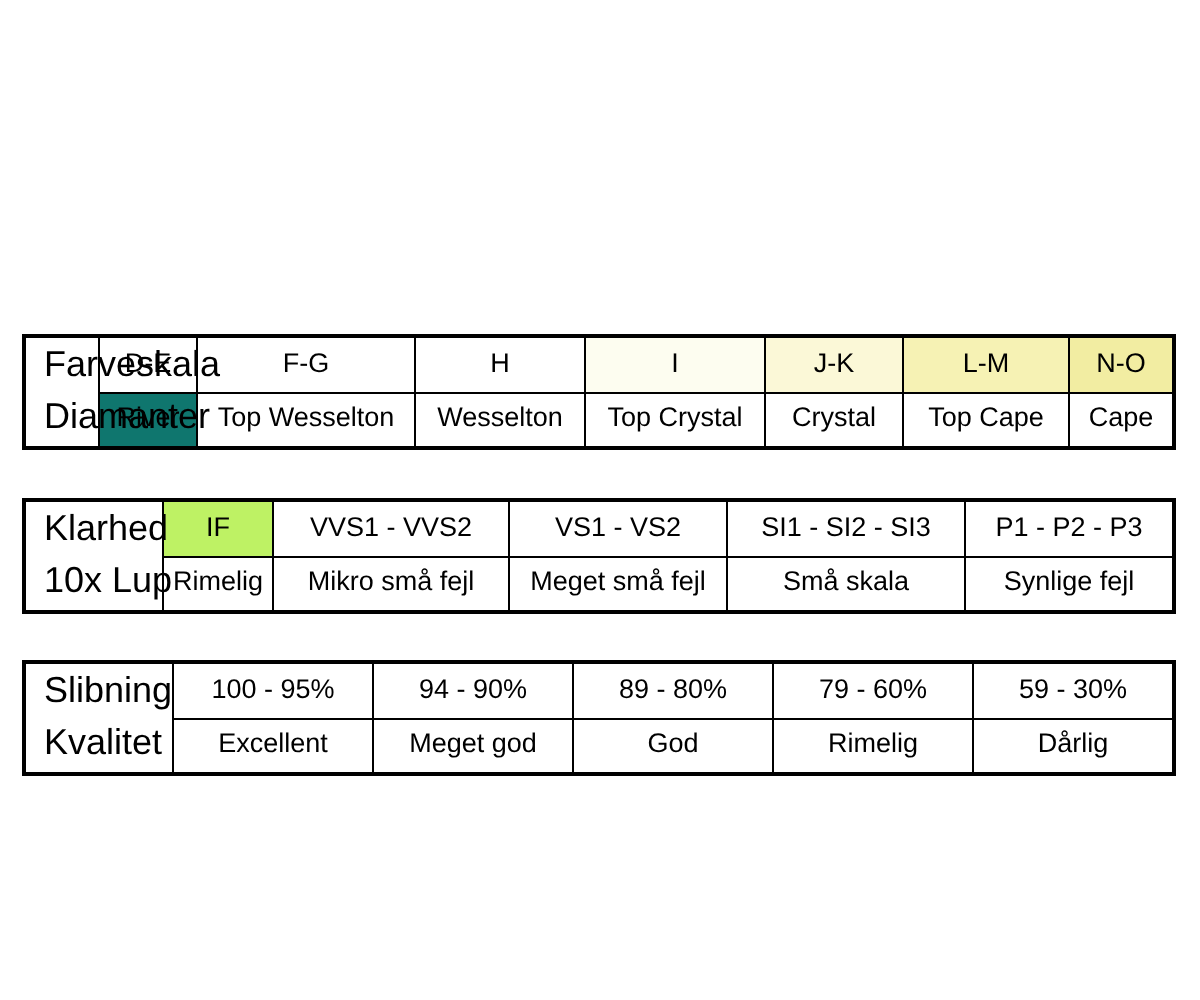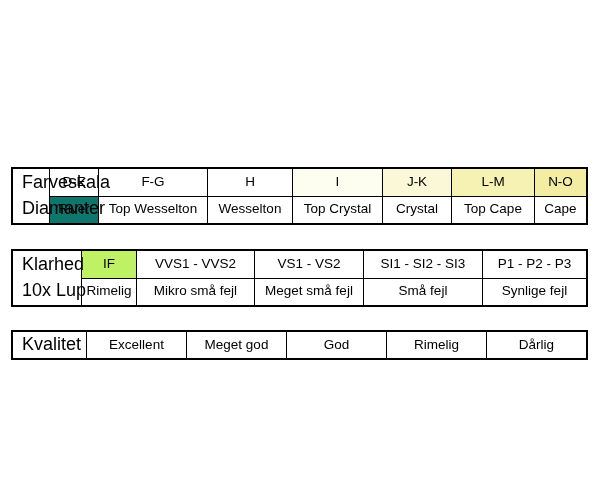--- a/index.html
+++ b/index.html
@@ -125,28 +125,36 @@
           <td style="width: 113px; background: rgb(255, 255, 255);">VVS1 - VVS2</td>
           <td style="width: 104px; background: rgb(255, 255, 255);">VS1 - VS2</td>
           <td class="sm" style="width: 114px; background: rgb(255, 255, 255);">SI1 - SI2 - SI3</td>
           <td style="width: 99px; background: rgb(255, 255, 255);">P1 - P2 - P3</td>
         </tr>
       <tr>
         <td class="row-label">10x Lup</td>
       <td style="width: 50px; background: rgb(255, 255, 255);">Rimelig</td>
           <td class="sm" style="width: 113px; background: rgb(255, 255, 255);">Mikro små fejl</td>
           <td class="sm" style="width: 104px; background: rgb(255, 255, 255);">Meget små fejl</td>
-          <td style="width: 114px; background: rgb(255, 255, 255);">Små fejl</td>
+          <td style="width: 114px; background: rgb(255, 255, 255);">Små skala</td>
           <td style="width: 99px; background: rgb(255, 255, 255);">Synlige fejl</td>
         </tr>
     </tbody>
   </table>
 
   <table class="scale-table" id="table-cut">
     <tbody>
+      <tr>
+        <td class="row-label top">Slibning</td>
+      <td style="width: 95px; background: rgb(255, 255, 255);">100 - 95%</td>
+          <td style="width: 95px; background: rgb(255, 255, 255);">94 - 90%</td>
+          <td style="width: 95px; background: rgb(255, 255, 255);">89 - 80%</td>
+          <td style="width: 95px; background: rgb(255, 255, 255);">79 - 60%</td>
+          <td style="width: 95px; background: rgb(255, 255, 255);">59 - 30%</td>
+        </tr>
       <tr>
         <td class="row-label">Kvalitet</td>
       <td style="width: 95px; background: rgb(255, 255, 255);">Excellent</td>
           <td style="width: 95px; background: rgb(255, 255, 255);">Meget god</td>
           <td style="width: 95px; background: rgb(255, 255, 255);">God</td>
           <td style="width: 95px; background: rgb(255, 255, 255);">Rimelig</td>
           <td style="width: 95px; background: rgb(255, 255, 255);">Dårlig</td>
         </tr>
     </tbody>
   </table>

